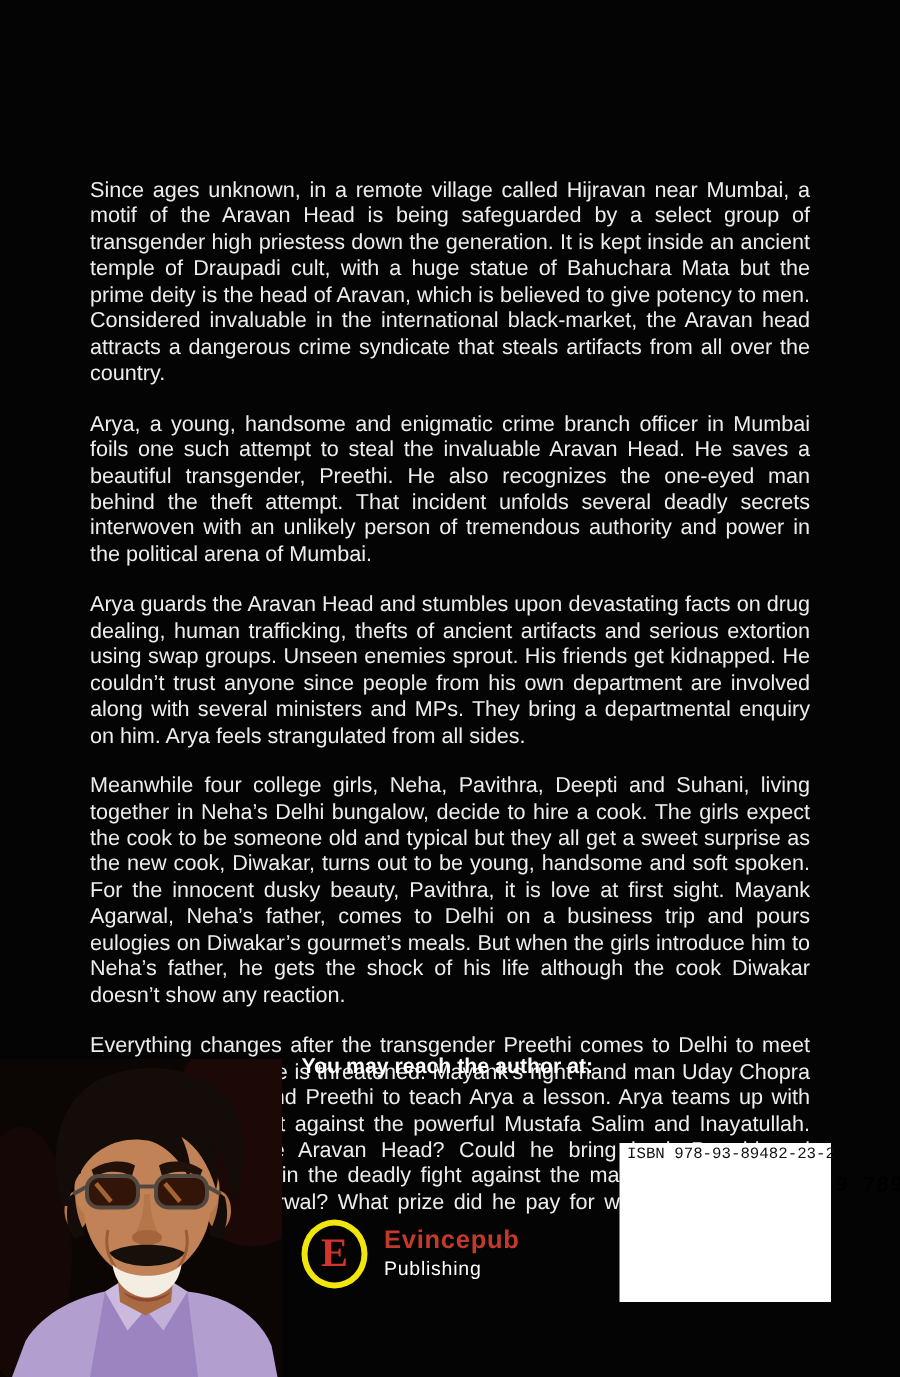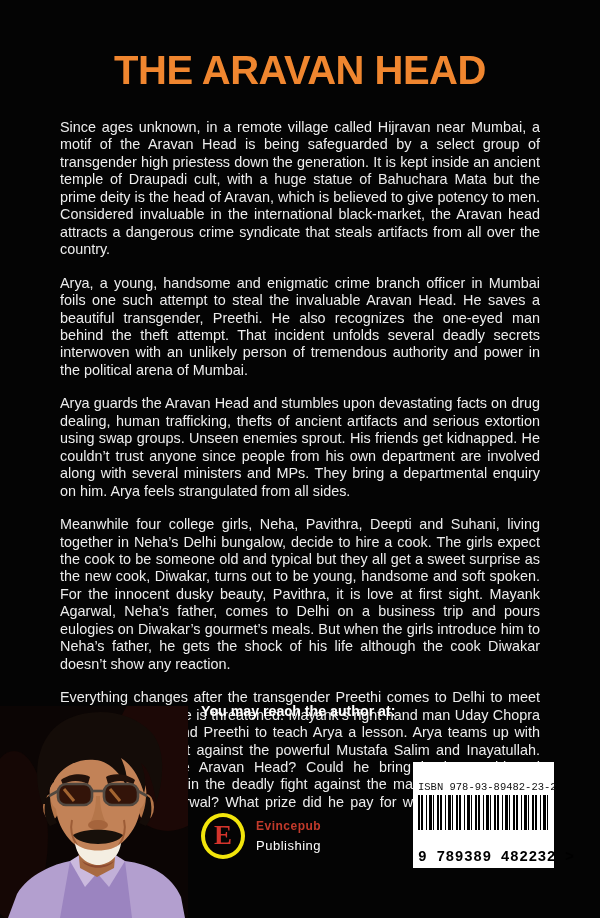--- a/index.html
+++ b/index.html
@@ -39,27 +39,27 @@
   }
   .logo-ring{
     width:36px;height:36px;border-radius:50%;
     border:4px solid var(--logo-yellow,#F2E50B);
     display:flex;align-items:center;justify-content:center;
     color:var(--logo-red,#D3342C);
     font-size:27px;font-weight:700;font-family:"Liberation Serif",serif;
     line-height:1;padding-bottom:2px;box-sizing:content-box;
   }
   .publisher-text{display:flex;flex-direction:column;line-height:19px;}
-  .publisher-name{color:var(--publisher-red,#C23A2B);font-size:12px;font-weight:700;letter-spacing:0.5px;}
+  .publisher-name{color:var(--publisher-red,#C23A2B);font-size:17px;font-weight:700;letter-spacing:0.5px;}
   .publisher-tagline{color:#fff;font-size:13px;font-weight:400;letter-spacing:0.5px;}
   
   .barcode{
     position:absolute;left:413px;top:762px;width:141px;height:106px;
-    background:#fff;box-sizing:border-box;padding:19px 5px 3px 5px;
-    display:flex;flex-direction:column;
+    background:#fff;box-sizing:border-box;padding:2px 5px 3px 5px;
+    display:flex;flex-direction:row;
   }
   .barcode-isbn{
     font-family:"Liberation Mono",monospace;color:#111;
     font-size:10.5px;letter-spacing:0px;white-space:nowrap;text-align:center;
   }
   .barcode-bars{
     flex:1;margin-top:2px;
     background:repeating-linear-gradient(90deg,
       #000 0 2px,#fff 2px 3px,#000 3px 5px,#fff 5px 8px,
       #000 8px 9px,#fff 9px 11px,#000 11px 14px,#fff 14px 15px,
@@ -69,21 +69,20 @@
     font-family:"Liberation Mono",monospace;color:#000;
     font-size:14.5px;font-weight:700;letter-spacing:0.5px;
     white-space:nowrap;text-align:center;margin-top:19px;
   }
 </style>
 </head>
 <body>
 
 <div class="cover">
 
-  <div class="title">THE ARAVAN HEAD</div>
 
   <div class="blurb">
     <p>Since ages unknown, in a remote village called Hijravan near Mumbai, a motif of the Aravan Head is being safeguarded by a select group of transgender high priestess down the generation. It is kept inside an ancient temple of Draupadi cult, with a huge statue of Bahuchara Mata but the prime deity is the head of Aravan, which is believed to give potency to men. Considered invaluable in the international black-market, the Aravan head attracts a dangerous crime syndicate that steals artifacts from all over the country.</p>
     <p>Arya, a young, handsome and enigmatic crime branch officer in Mumbai foils one such attempt to steal the invaluable Aravan Head. He saves a beautiful transgender, Preethi. He also recognizes the one-eyed man behind the theft attempt. That incident unfolds several deadly secrets interwoven with an unlikely person of tremendous authority and power in the political arena of Mumbai.</p>
     <p>Arya guards the Aravan Head and stumbles upon devastating facts on drug dealing, human trafficking, thefts of ancient artifacts and serious extortion using swap groups. Unseen enemies sprout. His friends get kidnapped. He couldn’t trust anyone since people from his own department are involved along with several ministers and MPs. They bring a departmental enquiry on him. Arya feels strangulated from all sides.</p>
     <p>Meanwhile four college girls, Neha, Pavithra, Deepti and Suhani, living together in Neha’s Delhi bungalow, decide to hire a cook. The girls expect the cook to be someone old and typical but they all get a sweet surprise as the new cook, Diwakar, turns out to be young, handsome and soft spoken. For the innocent dusky beauty, Pavithra, it is love at first sight. Mayank Agarwal, Neha’s father, comes to Delhi on a business trip and pours eulogies on Diwakar’s gourmet’s meals. But when the girls introduce him to Neha’s father, he gets the shock of his life although the cook Diwakar doesn’t show any reaction.</p>
     <p>Everything changes after the transgender Preethi comes to Delhi to meet Arya. Everyone’s life is threatened. Mayank’s right hand man Uday Chopra kidnaps Pavithra and Preethi to teach Arya a lesson. Arya teams up with Delhi Police to fight against the powerful Mustafa Salim and Inayatullah. Did Arya save the Aravan Head? Could he bring back Preethi and Pavithra? Did he win the deadly fight against the mafia people? Ditd he arrest Mayank Agarwal? What prize did he pay for winning over the evil people?</p>
   </div>
 
   <div class="contact">

